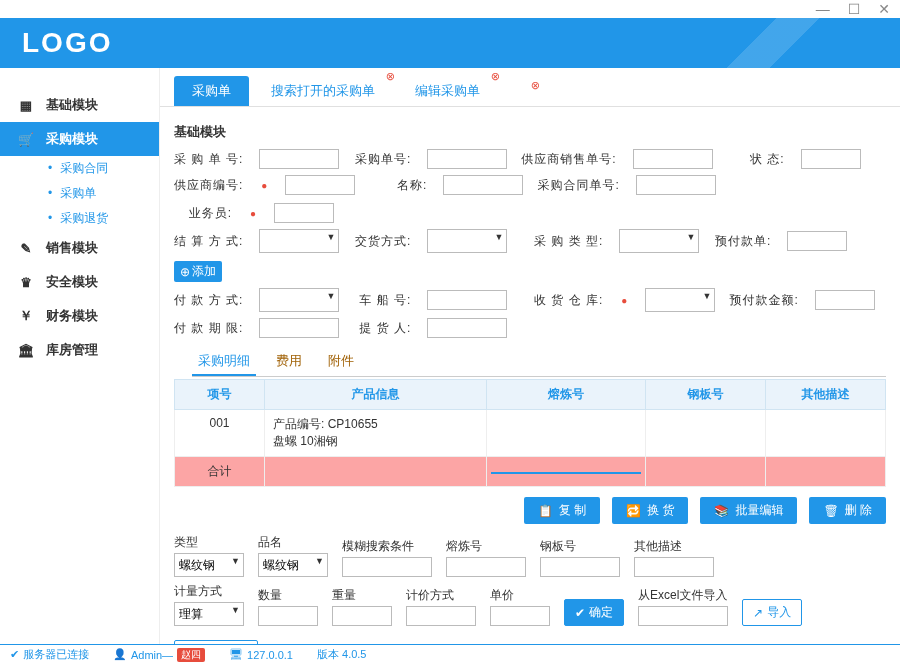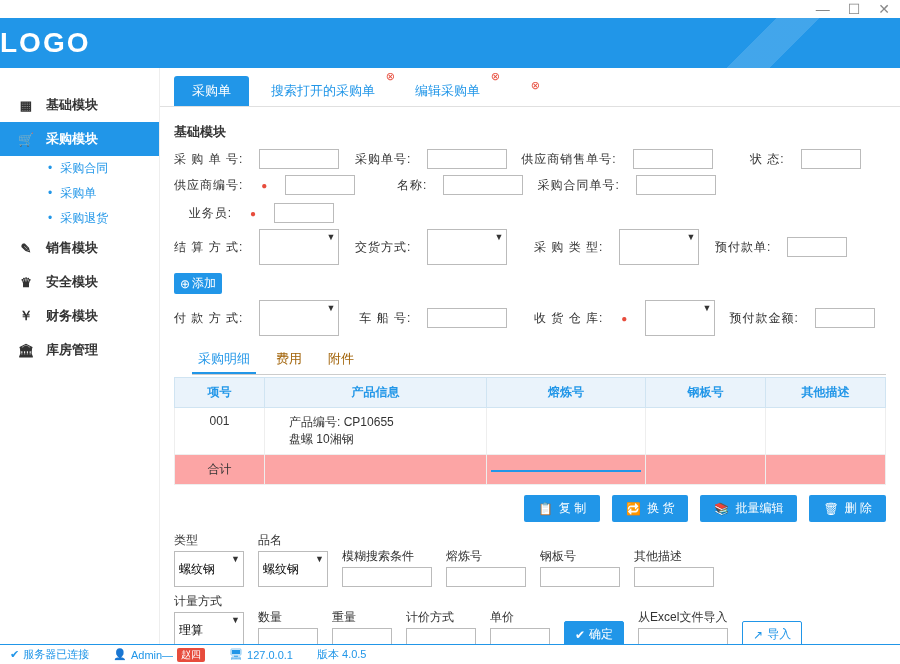--- a/index.html
+++ b/index.html
@@ -1,19 +1,19 @@
 <!DOCTYPE html>
 <html><head>
 <meta charset="utf-8">
 <style>
 * { box-sizing: border-box; margin: 0; padding: 0; font-family: "Microsoft YaHei", Arial, sans-serif; }
 body { width: 900px; height: 664px; background: #fff; position: relative; overflow: hidden; }
 .titlebar { height: 18px; display: flex; justify-content: flex-end; align-items: center; padding-right: 10px; gap: 18px; color: #888; font-size: 14px; }
 .titlebar span { cursor: pointer; }
-.header { height: 50px; background: linear-gradient(#2196e8, #2196e8); display: flex; align-items: center; }
+.header { height: 50px; background: linear-gradient(#2196e8, #2196e8); display: flex; align-items: center; padding-left: 22px; }
 .logo { color: #fff; font-size: 28px; font-weight: bold; letter-spacing: 2px; }
 .header-right { flex: 1; height: 100%; position: relative; }
 .header-right::after { content:""; position:absolute; right:0; top:0; width:240px; height:100%; background: linear-gradient(135deg, transparent 40%, rgba(255,255,255,0.15) 40%, rgba(255,255,255,0.15) 55%, transparent 55%); }
 .main { display: flex; height: 576px; }
 .sidebar { width: 160px; background: #fff; border-right: 1px solid #eee; padding-top: 20px; font-size: 13px; }
 .side-item { display: flex; align-items: center; gap: 12px; padding: 8px 18px; color: #333; cursor: pointer; font-weight: bold; }
 .side-item.active { background: #2196e8; color: #fff; }
 .side-sub { padding: 4px 0 4px 48px; color: #2196e8; font-size: 12px; cursor: pointer; }
 .side-sub::before { content: "•"; margin-right: 8px; color: #2196e8; }
 .side-icon { width: 16px; height: 16px; display: inline-flex; align-items: center; justify-content: center; }
@@ -22,21 +22,21 @@
 .tab { padding: 6px 18px; color: #2196e8; cursor: pointer; position: relative; }
 .tab.active { background: #2196e8; color: #fff; border-radius: 3px 3px 0 0; }
 .tab-close { position: absolute; top: -6px; right: -2px; color: #e74c3c; font-size: 11px; }
 .panel { flex: 1; padding: 10px 14px; overflow: auto; font-size: 12px; color: #333; }
 .section-title { font-weight: bold; font-size: 13px; margin: 6px 0 8px; }
 .form-row { display: flex; flex-wrap: wrap; gap: 8px 14px; margin-bottom: 6px; align-items: center; }
 .fld { display: flex; align-items: center; gap: 16px; }
 .lbl { min-width: 58px; text-align: right; letter-spacing: 1px; }
 .inp { height: 20px; border: 1px solid #bbb; padding: 0 4px; font-size: 12px; }
 .w70 { width: 70px; } .w80 { width: 80px; } .w90 { width: 90px; } .w60 { width: 60px; }
-.sel { height: 36px; border: 1px solid #bbb; font-size: 12px; padding: 0 14px 0 4px; background: #fff; appearance: none; position: relative; }
+.sel { height: 24px; border: 1px solid #bbb; font-size: 12px; padding: 0 14px 0 4px; background: #fff; appearance: none; position: relative; }
 .sel-wrap { position: relative; display: inline-block; }
 .sel-wrap::after { content: "▼"; position: absolute; right: 4px; top: 3px; font-size: 9px; pointer-events: none; color: #333; }
 .req { color: #e74c3c; font-size: 10px; margin: 0 2px; }
 .btn-add { background: #2196e8; color: #fff; border: none; padding: 2px 6px; font-size: 12px; border-radius: 2px; cursor: pointer; display: inline-flex; align-items: center; gap: 2px; }
 .subtabs { display: flex; gap: 14px; border-bottom: 1px solid #ccc; margin-top: 10px; font-size: 13px; margin-left: 18px; }
 .subtab { padding: 4px 6px; cursor: pointer; color: #a16207; }
 .subtab.active { color: #2196e8; border-bottom: 2px solid #2196e8; }
 table.grid { width: 100%; border-collapse: collapse; margin-top: 2px; font-size: 12px; }
 table.grid th { background: #eaf3fb; color: #2196e8; font-weight: bold; padding: 6px 4px; border: 1px solid #d0e4f2; }
 table.grid td { padding: 6px 4px; border: 1px solid #eee; text-align: center; vertical-align: top; }
@@ -187,41 +187,51 @@
             <span class="lbl" style="min-width:82px">收 货 仓 库:</span>
             <span class="req">●</span>
             <span class="sel-wrap"><select class="sel w70"></select></span>
           </div>
         <div class="fld">
             <span class="lbl" style="min-width:64px">预付款金额:</span>
             <input class="inp w60" style="">
           </div>
       </div>
 
+      <div class="form-row">
+        <div class="fld">
+            <span class="lbl">付 款 期 限:</span>
+            <input class="inp w80" style="">
+          </div>
+        <div class="fld">
+            <span class="lbl">提 货 人:</span>
+            <input class="inp w80" style="">
+          </div>
+      </div>
 
       <div class="subtabs">
         <div class="subtab active">采购明细</div>
         <div class="subtab">费用</div>
         <div class="subtab">附件</div>
       </div>
 
       <table class="grid">
         <thead>
             <tr>
           <th style="width:90px">项号</th>
           <th>产品信息</th>
           <th style="width:120px">熔炼号</th>
           <th style="width:120px">钢板号</th>
           <th style="width:120px">其他描述</th>
         </tr>
           </thead>
         <tbody>
           <tr>
             <td>001</td>
-            <td style="text-align:left;padding-left:24px">
+            <td style="text-align:left;padding-left:8px">
               <span>产品编号:</span> <span>CP10655</span><br>
               <span>盘螺 10湘钢</span>
             </td>
             <td></td>
               <td></td>
               <td></td>
           </tr>
           <tr class="grid-footer">
             <td>合计</td>
             <td></td>

